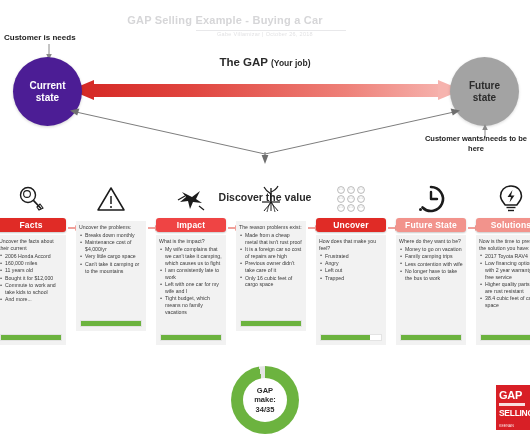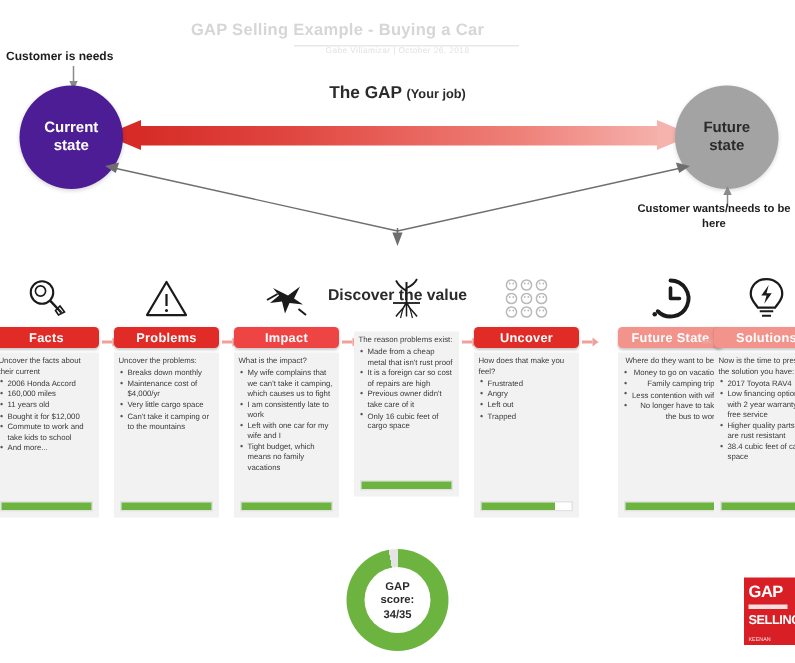--- a/index.html
+++ b/index.html
@@ -239,21 +239,20 @@
       </div>
 
     <div class="col" style="left:76px;">
       <div class="col-icon">
         <svg width="30" height="28" viewBox="0 0 30 28">
           <path d="M15 3 L28 25 L2 25 Z" fill="none" stroke="#1b1b1b" stroke-width="1.5" stroke-linejoin="round"></path>
           <line x1="15" y1="11" x2="15" y2="19" stroke="#1b1b1b" stroke-width="1.5"></line>
           <circle cx="15" cy="22" r="1" fill="#1b1b1b"></circle>
         </svg>
       </div>
-      <div class="col-head" style="background:#e02b26;">Problems</div>
       <div class="col-body">
         <div class="lead">Uncover the problems:</div>
         <ul>
           <li>Breaks down monthly</li>
           <li>Maintenance cost of $4,000/yr</li>
           <li>Very little cargo space</li>
           <li>Can't take it camping or to the mountains</li>
         </ul>
         <div class="progress-track">
           <div class="progress-fill" style="width:100%"></div>
@@ -376,21 +375,21 @@
           <div class="progress-fill" style="width:82%"></div>
         </div>
       </div>
     </div>
 
     <div class="chev" style="left:388px;">
         <span class="line"></span>
         <span class="tip"></span>
       </div>
 
-    <div class="col" style="left:412px;text-align:right;">
+    <div class="col" style="left:396px;">
       <div class="col-icon">
         <svg width="30" height="30" viewBox="0 0 30 30">
           <path d="M15 3 A12 12 0 1 1 6.5 23.5" fill="none" stroke="#1b1b1b" stroke-width="2.6" stroke-linecap="round"></path>
           <circle cx="4.5" cy="25.5" r="1.5" fill="#1b1b1b"></circle>
           <path d="M15 8 L15 15 L21 15" fill="none" stroke="#1b1b1b" stroke-width="2.4" stroke-linecap="round" stroke-linejoin="round"></path>
         </svg>
       </div>
       <div class="col-head" style="background:#f2938c;">Future State</div>
       <div class="col-body">
         <div class="lead">Where do they want to be?</div>
@@ -434,21 +433,21 @@
         </div>
       </div>
     </div>
 
   </div>
 
   <div class="score-wrap">
     <div class="donut">
       <div class="donut-hole">
         <span>GAP</span>
-        <span>score:</span>
+        <span>make:</span>
         <span>34/35</span>
       </div>
     </div>
   </div>
 
   <div class="logo">
     <div class="l1">GAP</div>
     <div class="bar"></div>
     <div class="l2">SELLING</div>
     <div class="l3">KEENAN</div>

